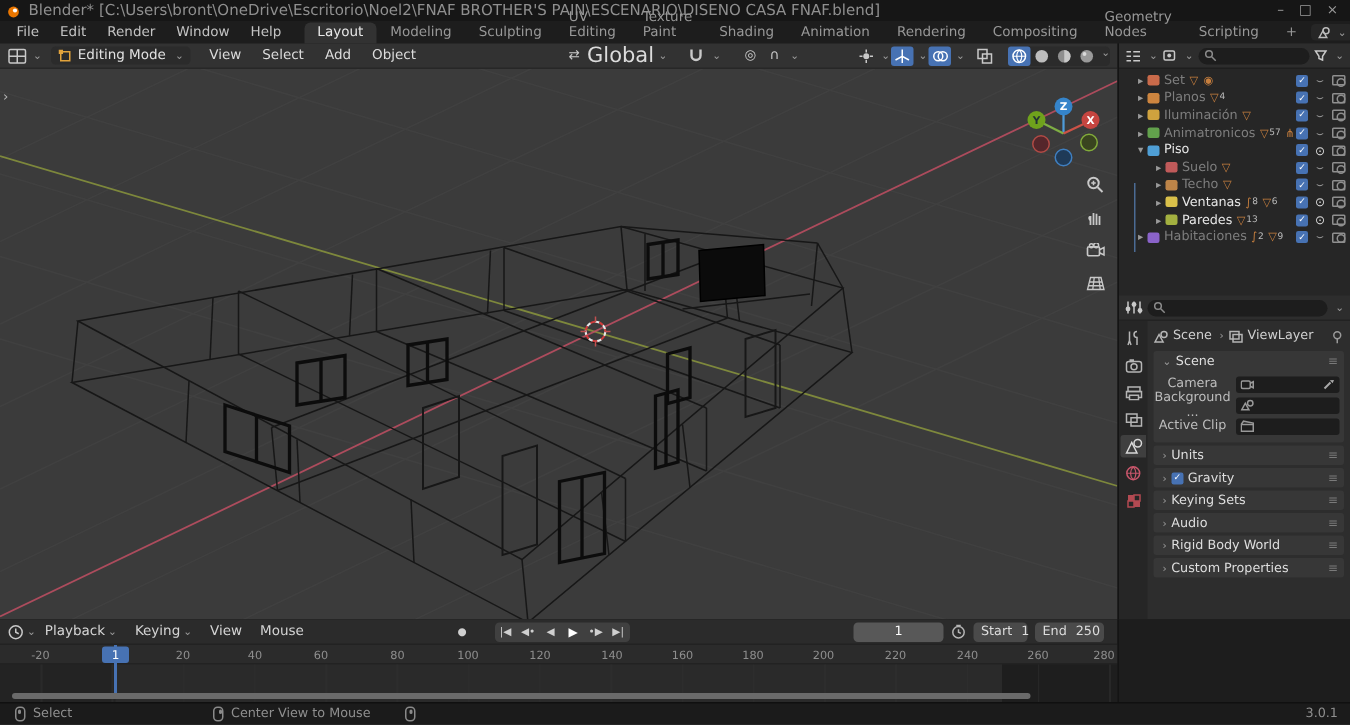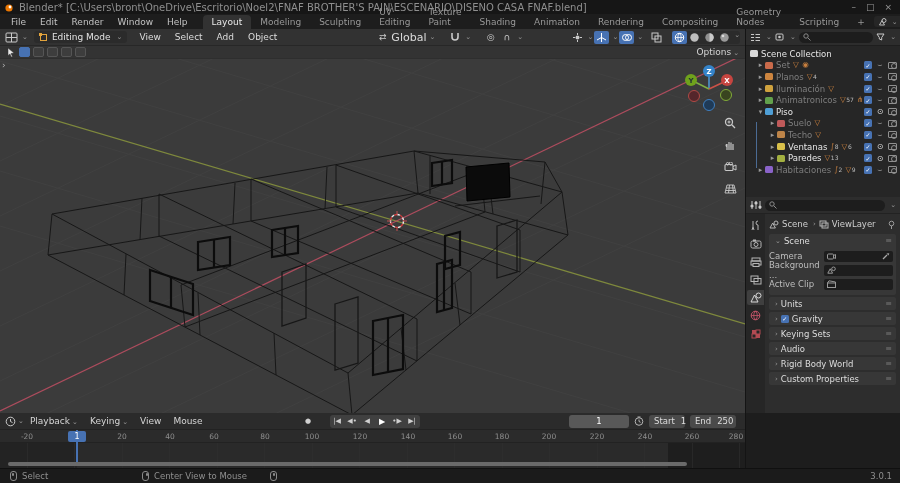--- a/index.html
+++ b/index.html
@@ -68,21 +68,21 @@
   #proptabs{position:absolute;left:0;top:17px;width:19px;bottom:0;background:#262626;display:flex;flex-direction:column;align-items:center;padding-top:4px;gap:3px}
   .ptab{width:17px;height:15px;display:flex;align-items:center;justify-content:center;border-radius:2px 0 0 2px}
   .ptab.on{background:#3f3f3f}
   #propbody{position:absolute;left:19px;top:17px;right:0;bottom:0;padding:3px 4px 0 4px}
   .crumb{display:flex;align-items:center;gap:3px;height:14px;color:#cfcfcf;font-size:8.5px;margin-bottom:3px}
   .panel{background:#373737;border-radius:2px;margin-bottom:2px}
   .phead{display:flex;align-items:center;height:13px;padding:0 4px;color:#dedede;font-size:8.5px;gap:3px}
   .phead .hdl{margin-left:auto;color:#7a7a7a;font-size:8px}
   .pbody{padding:2px 3px 4px 0}
   .prow{display:flex;align-items:center;height:14px;gap:3px}
-  .prow .lbl{width:52px;text-align:left;color:#bdbdbd;font-size:8.5px;flex:none}
+  .prow .lbl{width:52px;text-align:center;color:#bdbdbd;font-size:8.5px;flex:none}
   .fld{flex:1;height:11px;background:#1d1d1d;border-radius:2px;display:flex;align-items:center;padding:0 3px;gap:2px;color:#aaa}
   .gravchk{width:8px;height:8px;background:#4772b3;border-radius:1.5px;color:#fff;font-size:6px;display:flex;align-items:center;justify-content:center}
 
   
   #timeline{left:0;top:413px;width:900px;height:55px;background:#1d1d1d}
   #tl-inner{position:absolute;left:0;top:0;width:745px;height:55px}
   #tl-header{height:17px;background:#2b2b2b;display:flex;align-items:center;padding:0 5px;border-bottom:1px solid #222}
   #tl-header .menu{padding:0 6px;color:#d5d5d5;font-size:9px}
   .transport{display:flex;background:#404040;border-radius:3px;margin-left:14px}
   .tbtn{min-width:15px;height:13px;display:flex;align-items:center;justify-content:center;color:#cfcfcf;font-size:7px;padding:0 2px}
@@ -175,21 +175,21 @@
     <span>Editing Mode</span>
     <span class="chev">⌄</span>
   </span>
   <span class="menu">View</span>
   <span class="menu">Select</span>
   <span class="menu">Add</span>
   <span class="menu">Object</span>
 
   <span class="hgroup" style="margin-left:90px">
     <span class="icbtn">⇄</span>
-    <span style="color:#dcdcdc;font-size:11px">Global</span>
+    <span style="color:#dcdcdc;font-size:14px">Global</span>
     <span class="chev">⌄</span>
   </span>
   <span class="hgroup">
     <span class="icbtn">
         <svg width="10" height="10">
           <path d="M2 1 V5 a3 3 0 0 0 6 0 V1" fill="none" stroke="#c9c9c9" stroke-width="1.6"></path>
         </svg>
       </span>
     <span class="chev">⌄</span>
   </span>
@@ -342,33 +342,20 @@
 
     <polygon points="466,121 509,117 510,151 467,155" fill="#0b0b0b" stroke="#000"></polygon>
 
     <g>
       <circle cx="397" cy="175" r="6.5" fill="none" stroke="#e8e8e8" stroke-width="1.4" stroke-dasharray="3 3"></circle>
       <circle cx="397" cy="175" r="6.5" fill="none" stroke="#d23c3c" stroke-width="1.4" stroke-dasharray="3 3" stroke-dashoffset="3"></circle>
       <path d="M397 165 V169 M397 181 V185 M387 175 H391 M403 175 H407" stroke="#c05050" stroke-width="1"></path>
     </g>
   </svg>
 
-  <div id="toolsettings" class="abs">
-    <svg width="10" height="10">
-        <path d="M2 1 L8 6 L5 6.5 L6.5 9.5 L5.2 10 L4 7 L2 8.5 Z" fill="#e8e8e8" stroke="#333" stroke-width=".5"></path>
-      </svg>
-    <span class="selmode on"></span>
-    <span class="selmode"></span>
-    <span class="selmode"></span>
-    <span class="selmode"></span>
-    <span class="selmode"></span>
-    <span style="margin-left:auto;color:#d3d3d3;font-size:9px">
-      <span>Options</span><span class="chev">⌄</span>
-    </span>
-  </div>
 
   <span id="tb-expand" class="abs">›</span>
 
 
   <svg id="gizmo" class="abs" width="56" height="56">
     <line x1="28" y1="27" x2="28" y2="11" stroke="#4e9bd9" stroke-width="1.5"></line>
     <line x1="28" y1="27" x2="12" y2="19" stroke="#7fae44" stroke-width="1.5"></line>
     <line x1="28" y1="27" x2="45" y2="19" stroke="#cc5247" stroke-width="1.5"></line>
     <circle cx="28" cy="9" r="6" fill="#3584ca"></circle>
     <text x="28" y="11.5" text-anchor="middle" fill="#fff">Z</text>
@@ -427,24 +414,20 @@
     </span>
     <svg width="9" height="8">
         <path d="M1 1 H8 L5.7 4.5 V7 L3.3 6 V4.5 Z" fill="none" stroke="#c9c9c9"></path>
       </svg>
     <span class="chev">⌄</span>
   </div>
 
   <div style="position:relative;padding-top:2px">
     <div id="piso-line" style="top:76px;height:46px"></div>
 
-    <div class="orow" style="padding-left:4px">
-      <span class="cbox" style="background:#d9d9d9"></span>
-      <span class="olabel">Scene Collection</span>
-    </div>
 
     <div class="orow dim" style="padding-left:10px">
       <span class="tw">▸</span>
       <span class="cbox" style="background: rgb(201, 106, 74);"></span>
       <span class="olabel">Set</span>
       <span class="badge">
           <i>▽</i>
           <em></em>
         </span>
       <span class="badge">

